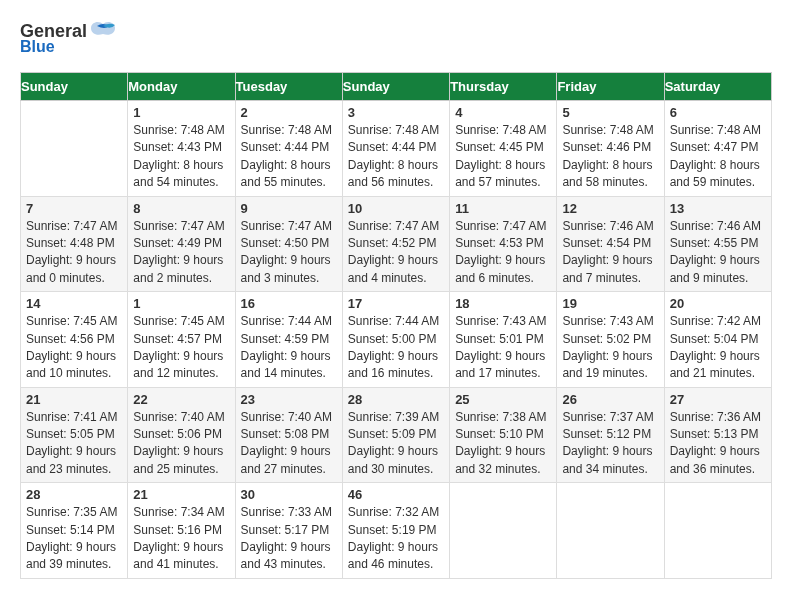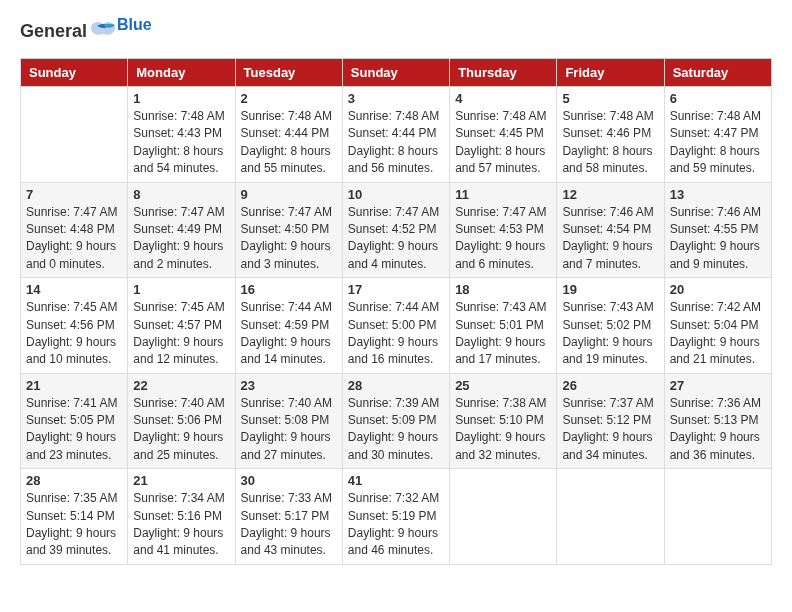--- a/index.html
+++ b/index.html
@@ -11,21 +11,21 @@
       padding: 20px;
     }
     .header-section {
       display: flex;
       justify-content: space-between;
       align-items: flex-start;
       margin-bottom: 16px;
     }
     .logo {
       display: flex;
-      flex-direction: row;
+      flex-direction: column;
       align-items: flex-start;
     }
     .logo-row {
       display: flex;
       align-items: center;
       gap: 2px;
     }
     .title-section {
       text-align: right;
     }
@@ -36,25 +36,25 @@
     }
     .calendar-subtitle {
       font-size: 16px;
       color: #555;
     }
     table {
       width: 100%;
       border-collapse: collapse;
     }
     th {
-      background-color: #b91c1c;
+      background-color: #15803d;
       color: #fff;
       font-size: 13px;
       font-weight: bold;
-      padding: 6px 8px;
+      padding: 6px 0;
       text-align: left;
       border: 1px solid #ccc;
     }
     td {
       vertical-align: top;
       border: 1px solid #ddd;
       padding: 4px 5px;
       font-size: 10.5px;
       color: #333;
       width: 14.28%;
@@ -239,21 +239,21 @@
         </td>
         <td>
           <div class="day-number">21</div>
           <div class="day-info">Sunrise: 7:34 AM<br>Sunset: 5:16 PM<br>Daylight: 9 hours and 41 minutes.</div>
         </td>
         <td>
           <div class="day-number">30</div>
           <div class="day-info">Sunrise: 7:33 AM<br>Sunset: 5:17 PM<br>Daylight: 9 hours and 43 minutes.</div>
         </td>
         <td>
-          <div class="day-number">41</div>
+          <div class="day-number">46</div>
           <div class="day-info">Sunrise: 7:32 AM<br>Sunset: 5:19 PM<br>Daylight: 9 hours and 46 minutes.</div>
         </td>
         <td class="empty"></td>
         <td class="empty"></td>
         <td class="empty"></td>
       </tr>
     </tbody>
 </table>
 
 </body></html>

